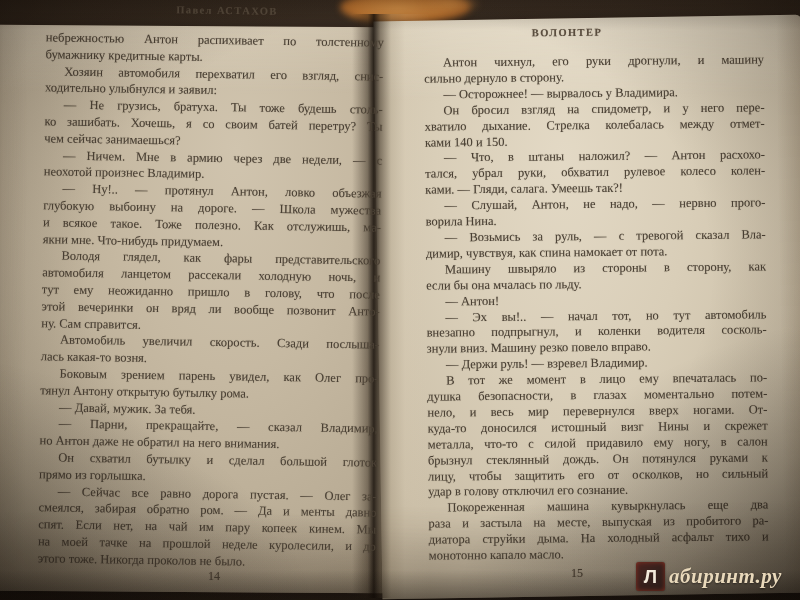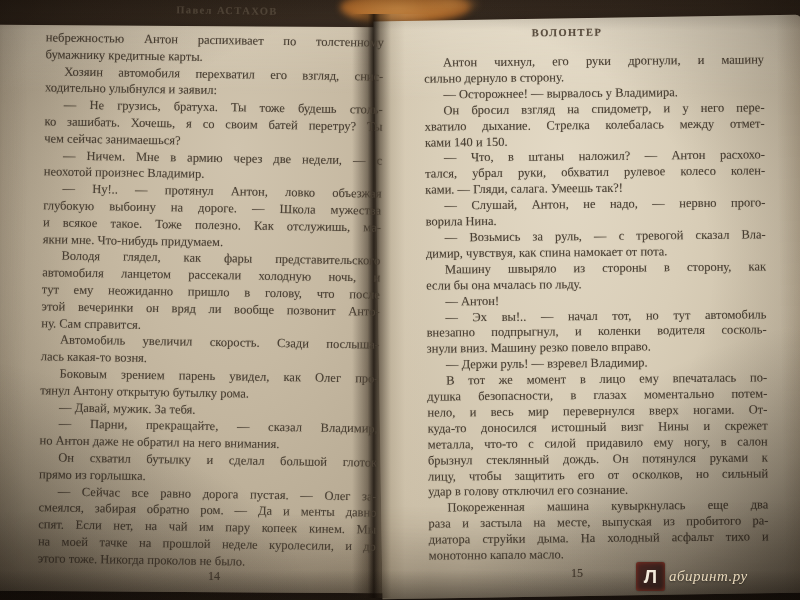--- a/index.html
+++ b/index.html
@@ -100,21 +100,21 @@
     width:29px;height:29px;border-radius:3px;
     background:linear-gradient(135deg,#4a2420 0%,#35201c 55%,#2b1c18 100%);
     box-shadow:inset 0 0 5px rgba(150,50,32,0.8), 0 0 2px rgba(0,0,0,0.5);
     display:flex;align-items:center;justify-content:center;
   }
   .wm-letter{
     font-family:"Liberation Sans","DejaVu Sans",sans-serif;
     font-weight:bold;font-size:19px;color:#f2e9da;line-height:1;
   }
   .wm-text{
-    font-style:italic;font-weight:normal;font-size:15px;color:#e9d9bb;
+    font-style:italic;font-weight:bold;font-size:21px;color:#e9d9bb;
     letter-spacing:0.5px;text-shadow:0 1px 2px rgba(0,0,0,0.45);text-align:center;
   }
 </style>
 </head>
 <body>
 
 <div class="abs blob-top"></div>
 <div class="abs blob-top2"></div>
 <div class="abs blob-right"></div>
 

